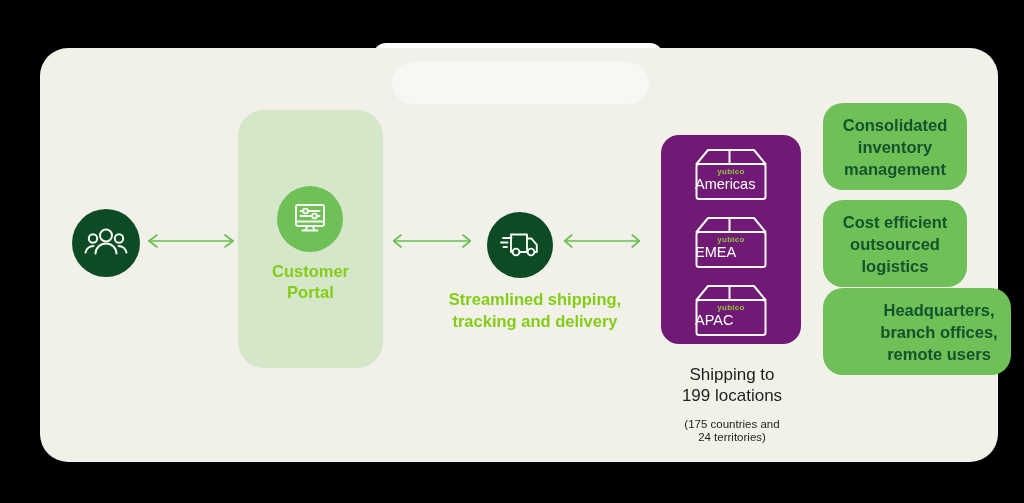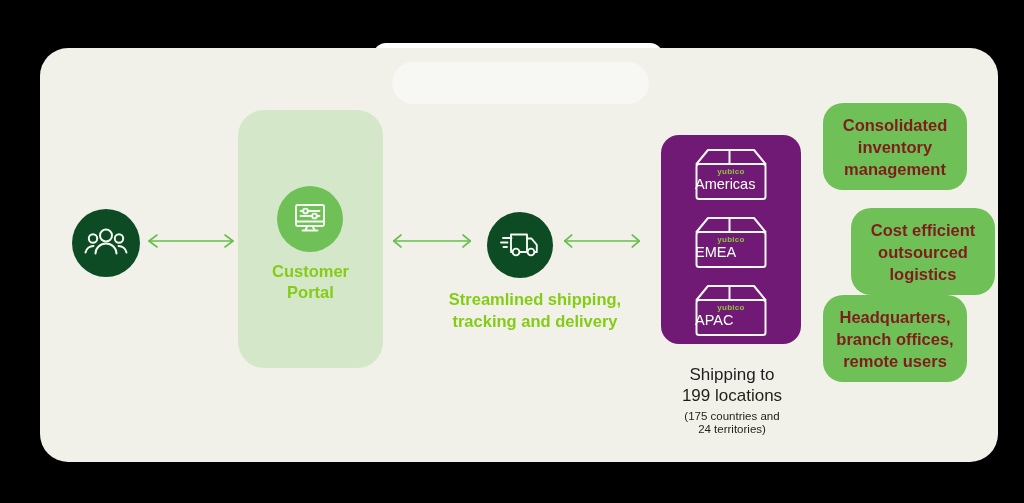--- a/index.html
+++ b/index.html
@@ -30,26 +30,26 @@
 
   .hub{left:661px;top:135px;width:140px;height:209px;background:#701a75;border-radius:18px;}
   .region{position:absolute;left:34px;width:72px;height:53px;}
   .region svg{position:absolute;left:0;top:0;}
   .region .brand{position:absolute;left:0;right:0;top:19px;text-align:center;font-size:8px;font-weight:bold;color:#8dc63f;letter-spacing:.3px;}
   .region .name{position:absolute;left:0;right:0;top:28px;text-align:left;font-size:14.5px;color:#ffffff;}
   .region-1{top:13px;}.region-2{top:81px;}.region-3{top:149px;}
 
   .hub-caption{left:647px;top:364px;width:170px;text-align:center;color:#1e1e1c;}
   .hub-caption .title{font-size:17px;font-weight:normal;line-height:21px;white-space:pre-line;}
-  .hub-caption .sub{margin-top:4px;font-size:11.5px;line-height:13px;white-space:pre-line;}
+  .hub-caption .sub{margin-top:12px;font-size:11.5px;line-height:13px;white-space:pre-line;}
 
   .benefit{left:823px;width:144px;height:87px;background:#6ec057;border-radius:20px;
            display:flex;align-items:center;justify-content:center;
-           color:#7f1d1d;font-weight:bold;font-size:16.5px;line-height:22px;text-align:center;white-space:pre-line;}
-  .benefit-1{top:103px;}.benefit-2{top:208px;margin-left:28px;}.benefit-3{top:295px;}
+           color:#14532d;font-weight:bold;font-size:16.5px;line-height:22px;text-align:center;white-space:pre-line;}
+  .benefit-1{top:103px;}.benefit-2{top:200px;}.benefit-3{top:288px;padding-left:44px;}
 
   .icon-stroke{fill:none;stroke:#f6f8f3;stroke-linecap:round;stroke-linejoin:round;}
 </style>
 </head>
 <body>
 
 <div class="stage">
 
   <div class="abs white-tab"></div>
   <div class="abs panel"></div>

